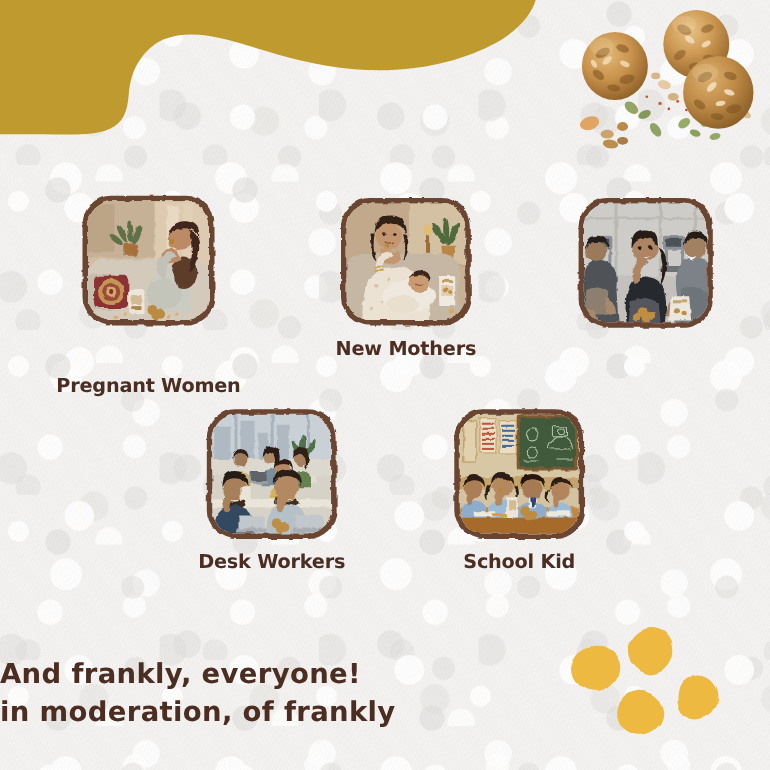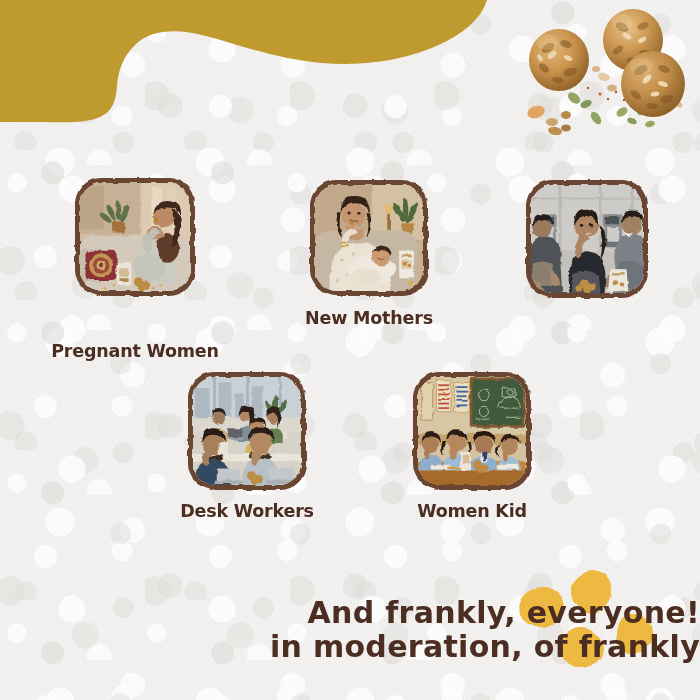--- a/index.html
+++ b/index.html
@@ -96,24 +96,24 @@
     line-height:21px;
     color:#4b2d21;
     letter-spacing:-.2px;
     white-space:pre-line;
   }
 
   
   .tagline{
     position:absolute;
     left:0;top:562px;width:700px;
-    text-align:right;
+    text-align:left;
     font-family:"DejaVu Sans",sans-serif;
     font-weight:700;
-    font-size:30px;
+    font-size:25px;
     line-height:34px;
     color:#4b2d21;
     white-space:pre-line;
     letter-spacing:.3px;
   }
   .tagline .l2{display:block;}
 
   
   .blobs{position:absolute;left:508px;top:556px;width:190px;height:130px;}
 </style>
@@ -675,21 +675,21 @@
             <circle cx="68" cy="101" r="3.8"></circle>
           </g>
           <rect x="14" y="96" width="22" height="5" rx="1" fill="#f4f1e8"></rect>
           <rect x="86" y="96" width="24" height="5" rx="1" fill="#f4f1e8"></rect>
           <rect x="32" y="98" width="16" height="2.5" rx="1" fill="#d8a33c"></rect>
           <rect width="118" height="118" fill="#8a6a3a" opacity=".05"></rect>
         </svg>
       </div>
     </div>
   </div>
-  <div class="caption" style="left:362px;top:501px;width:220px;">Women Kid</div>
+  <div class="caption" style="left:362px;top:501px;width:220px;">School Kid</div>
 
   <svg class="blobs" viewBox="0 0 190 130">
     <g fill="#eeb93f" filter="url(#softblob)">
       <ellipse cx="34" cy="52" rx="22" ry="20" transform="rotate(-12 34 52)"></ellipse>
       <ellipse cx="84" cy="36" rx="21" ry="22" transform="rotate(8 84 36)"></ellipse>
       <ellipse cx="74" cy="92" rx="21" ry="20" transform="rotate(-6 74 92)"></ellipse>
       <ellipse cx="126" cy="78" rx="19" ry="21" transform="rotate(14 126 78)"></ellipse>
     </g>
   </svg>
 

